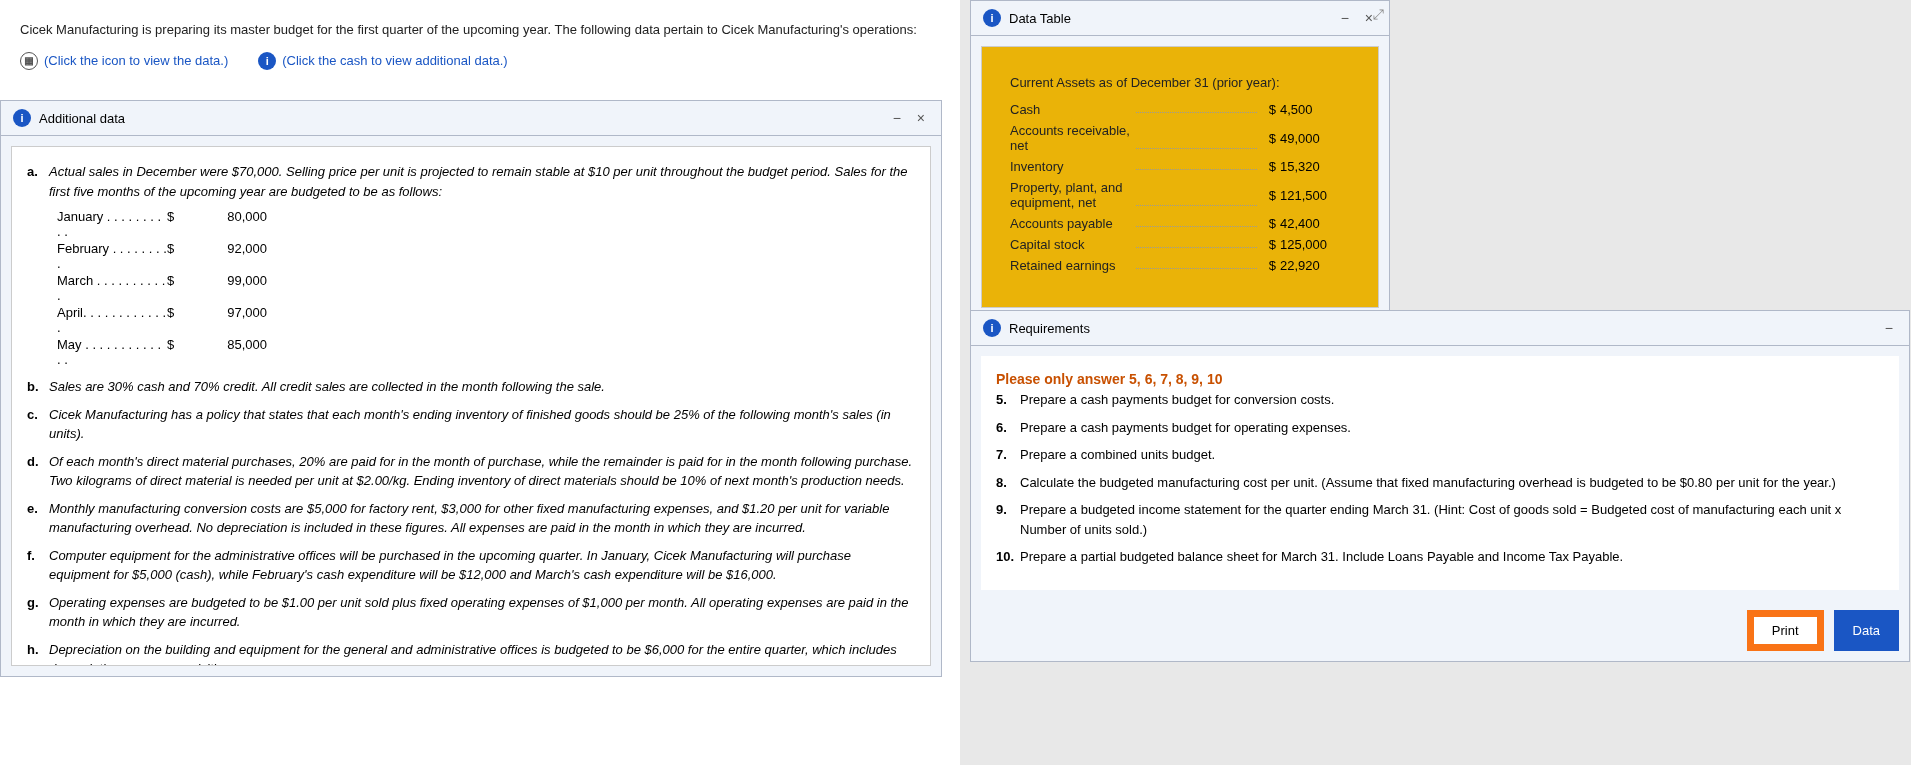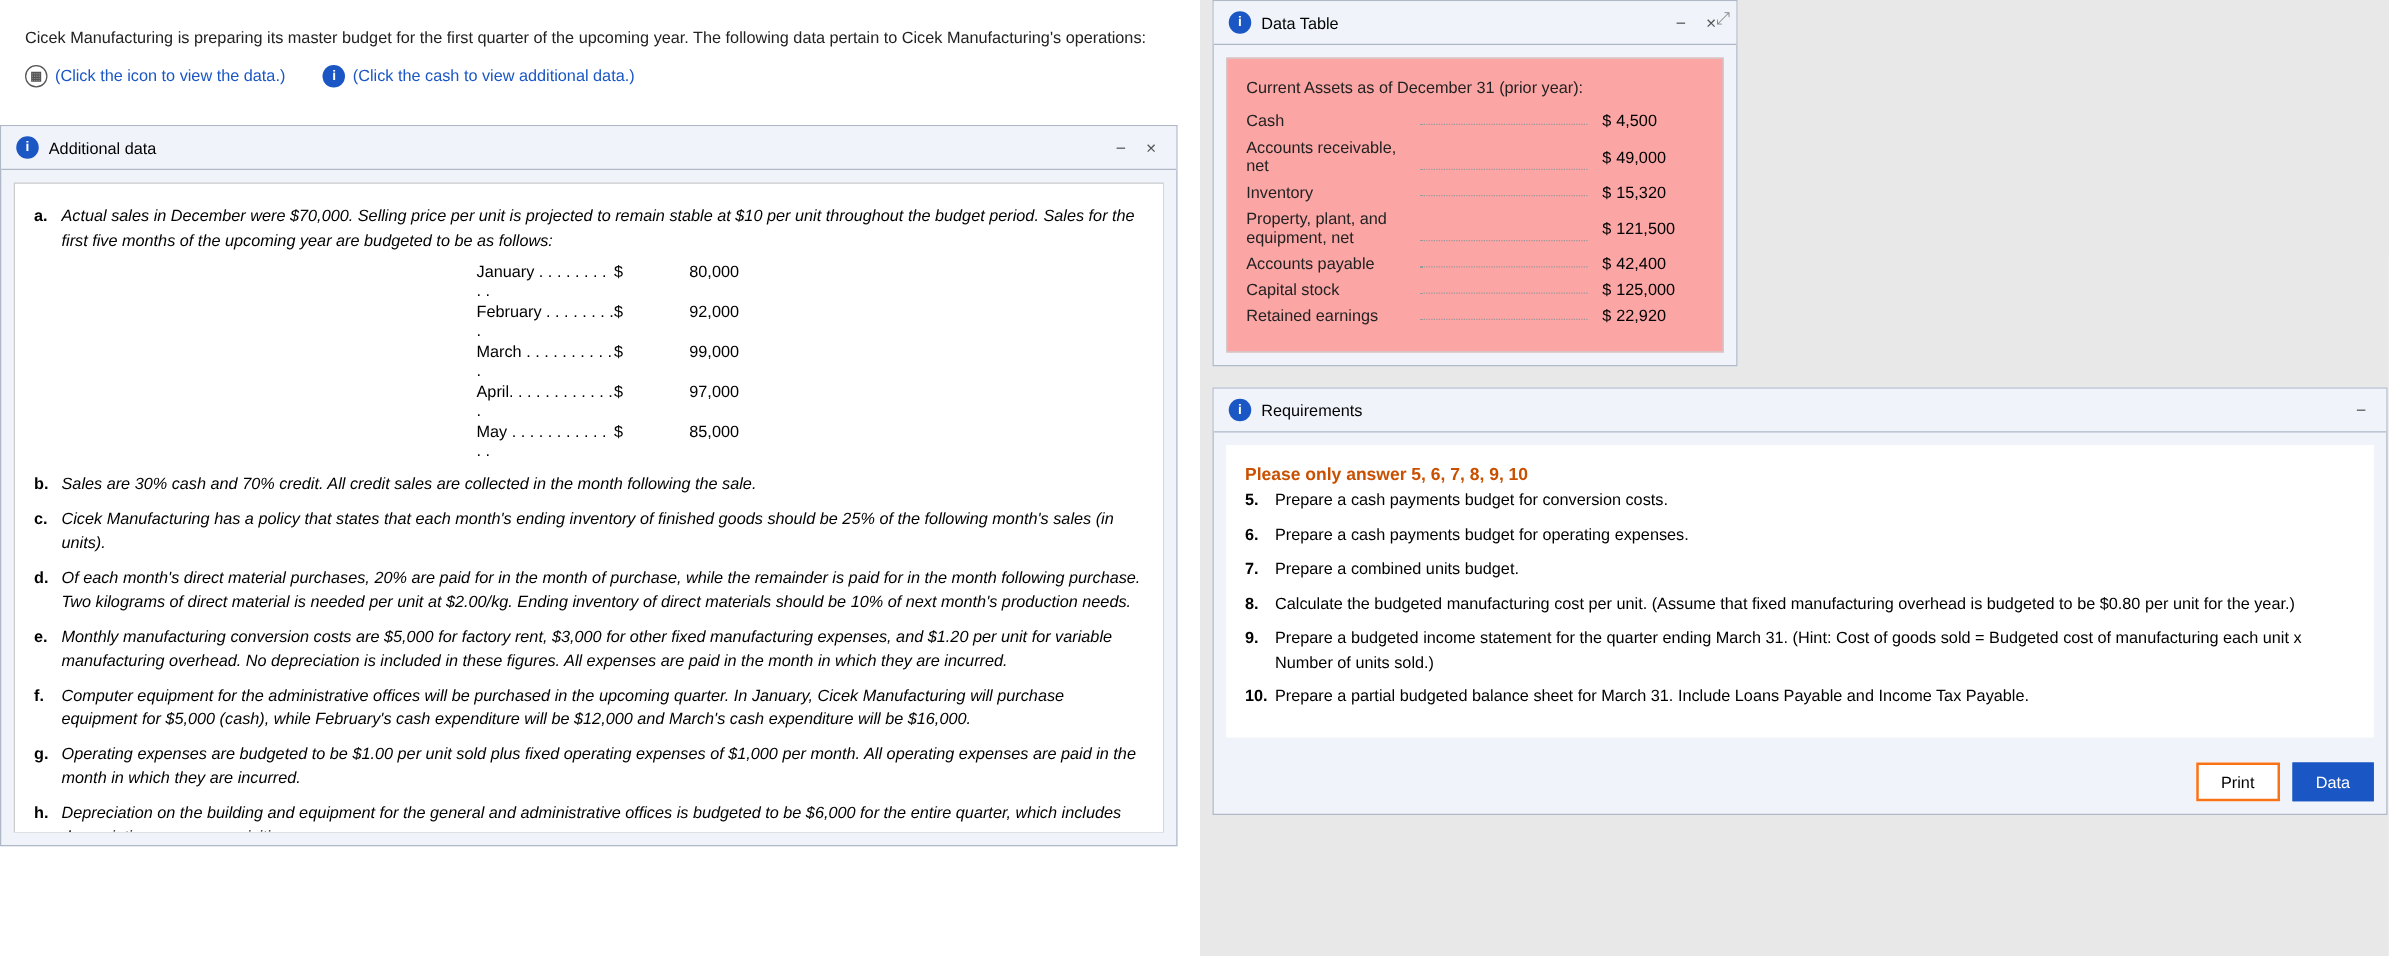--- a/index.html
+++ b/index.html
@@ -114,21 +114,20 @@
 
     .sales-table {
       margin-left: 30px;
       margin-bottom: 10px;
     }
 
     .sales-row {
       display: flex;
       gap: 0;
       margin-bottom: 2px;
-      justify-content: center;
     }
 
     .sales-month {
       width: 110px;
     }
 
     .sales-dollar {
       width: 20px;
     }
 
@@ -163,23 +162,23 @@
       background: #f0f4fa;
       border: 1px solid #b0b8c8;
       z-index: 20;
     }
 
     .data-table-panel .panel-header {
       background: #f0f4fa;
     }
 
     .data-table-inner {
-      background: #fca5a5;
+      background: #eab308;
       margin: 10px;
-      padding: 15px;
+      padding: 28px;
       border: 1px solid #ccc;
     }
 
     .data-table-title {
       font-size: 13px;
       margin-bottom: 12px;
       color: #222;
     }
 
     .asset-row {
@@ -257,21 +256,21 @@
     .req-footer {
       display: flex;
       justify-content: flex-end;
       gap: 10px;
       padding: 10px 10px 10px 10px;
     }
 
     .btn-print {
       padding: 6px 18px;
       background: #fff;
-      border: 2px solid #f97316;
+      border: 7px solid #f97316;
       cursor: pointer;
       font-size: 13px;
     }
 
     .btn-done {
       padding: 6px 18px;
       background: #1a56c4;
       color: #fff;
       border: 1px solid #1a56c4;
       cursor: pointer;

